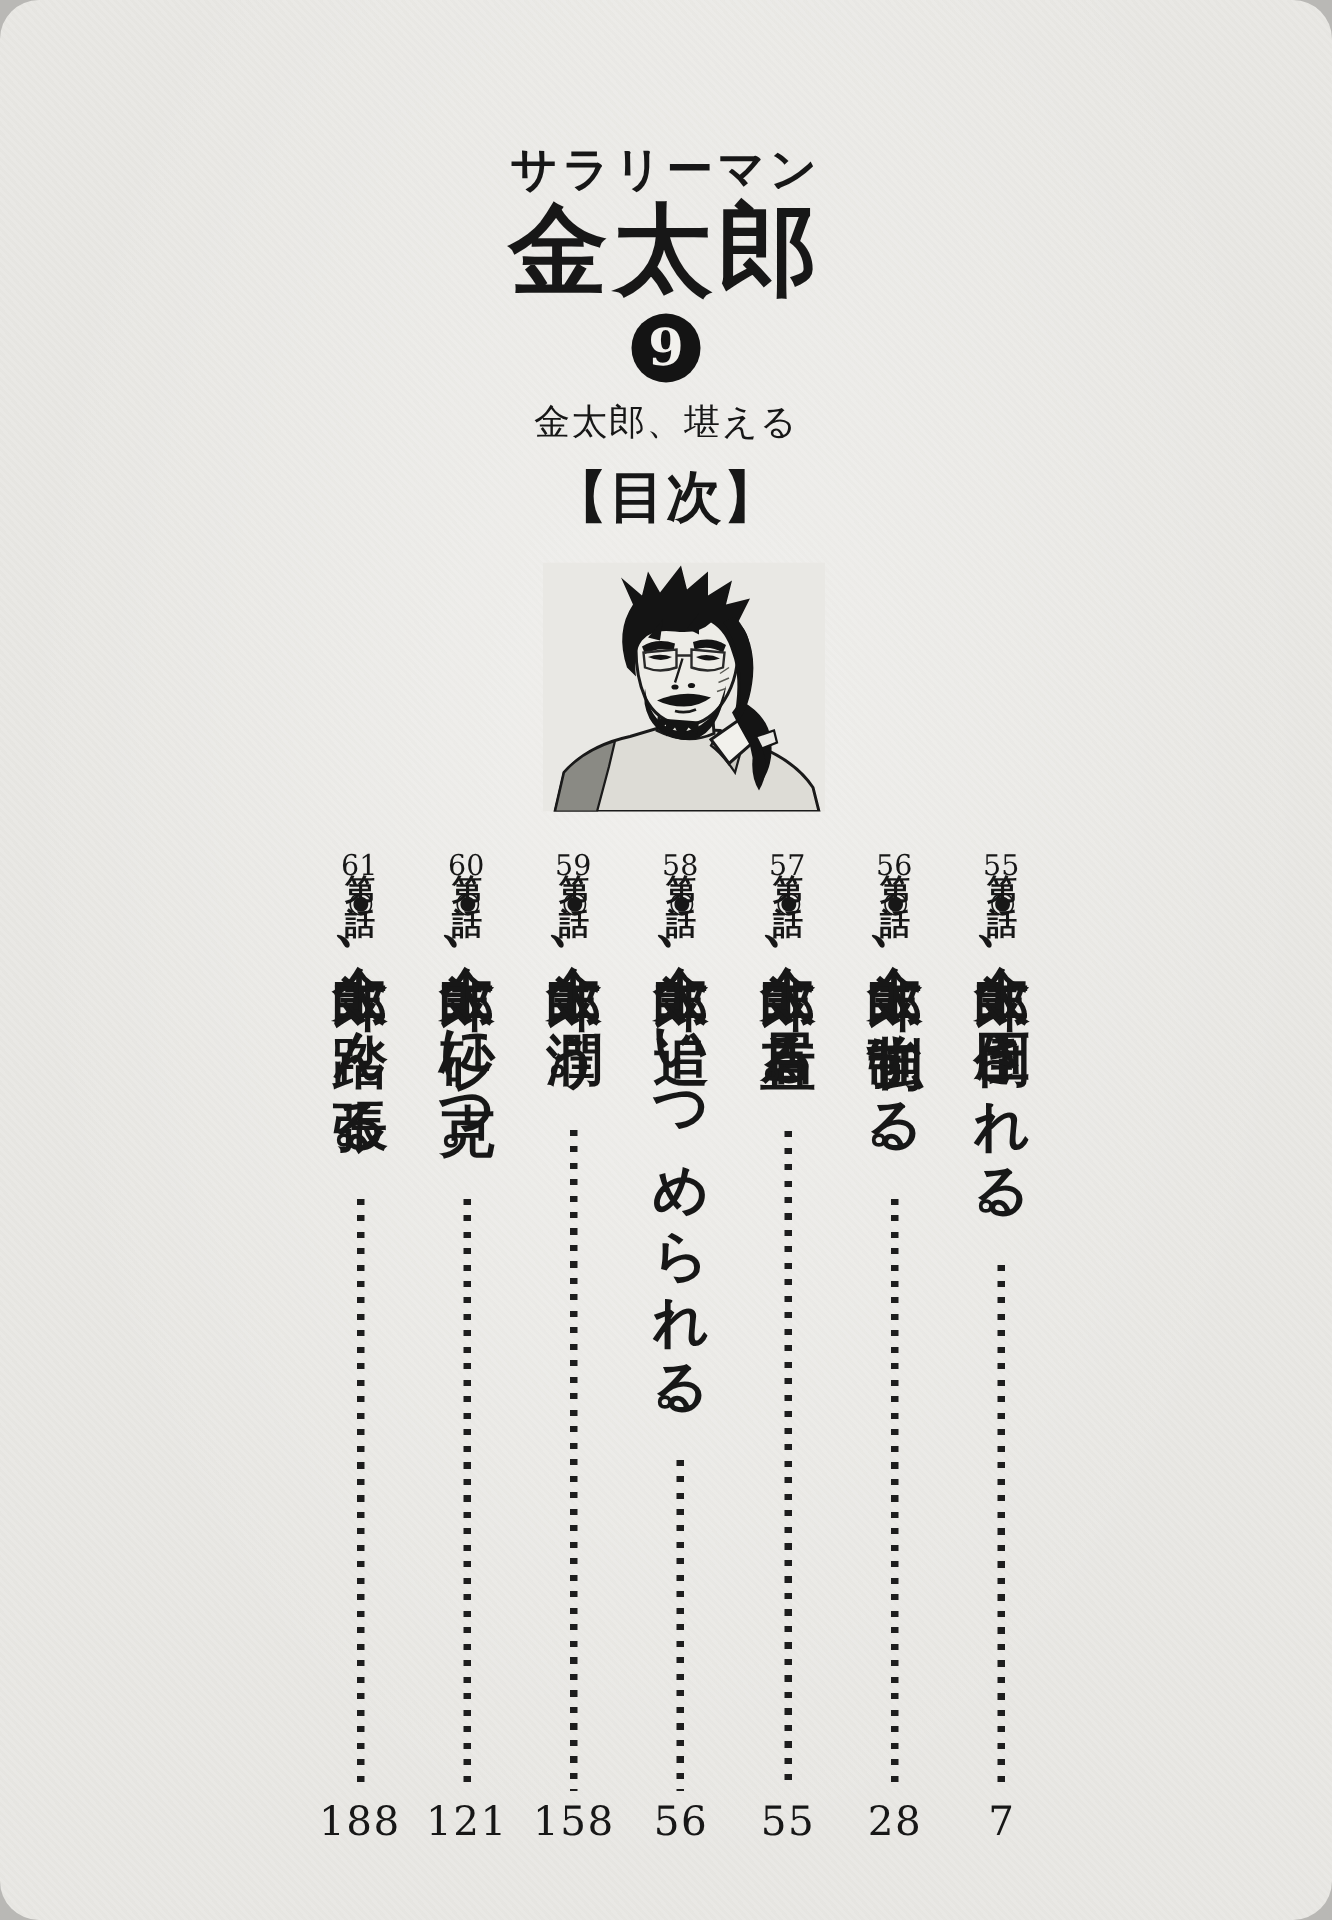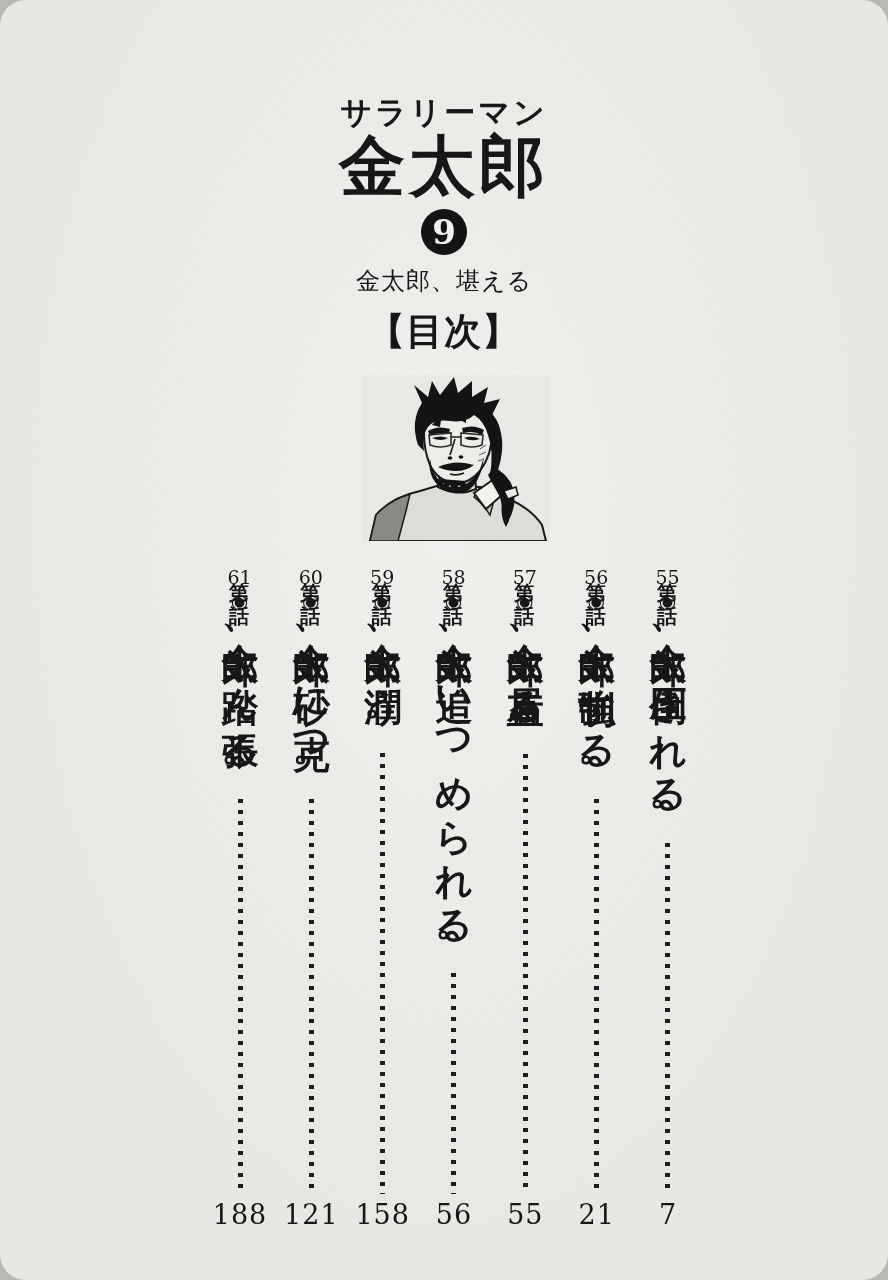--- a/index.html
+++ b/index.html
@@ -149,21 +149,21 @@
 
     <div class="toc-col">
       <div class="vtext"><span class="pfx">第</span><span class="hnum">55</span><span class="pfx">話</span><span class="blt">◉</span><span class="ttl">金太郎、圧倒される。</span></div>
       <div class="leader"></div>
       <div class="pagenum">7</div>
     </div>
 
     <div class="toc-col">
       <div class="vtext"><span class="pfx">第</span><span class="hnum">56</span><span class="pfx">話</span><span class="blt">◉</span><span class="ttl">金太郎、強制する。</span></div>
       <div class="leader"></div>
-      <div class="pagenum">21</div>
+      <div class="pagenum">28</div>
     </div>
 
     <div class="toc-col">
       <div class="vtext"><span class="pfx">第</span><span class="hnum">57</span><span class="pfx">話</span><span class="blt">◉</span><span class="ttl">金太郎、居直る。</span></div>
       <div class="leader"></div>
       <div class="pagenum">55</div>
     </div>
 
     <div class="toc-col">
       <div class="vtext"><span class="pfx">第</span><span class="hnum">58</span><span class="pfx">話</span><span class="blt">◉</span><span class="ttl">金太郎、追いつめられる。</span></div>

